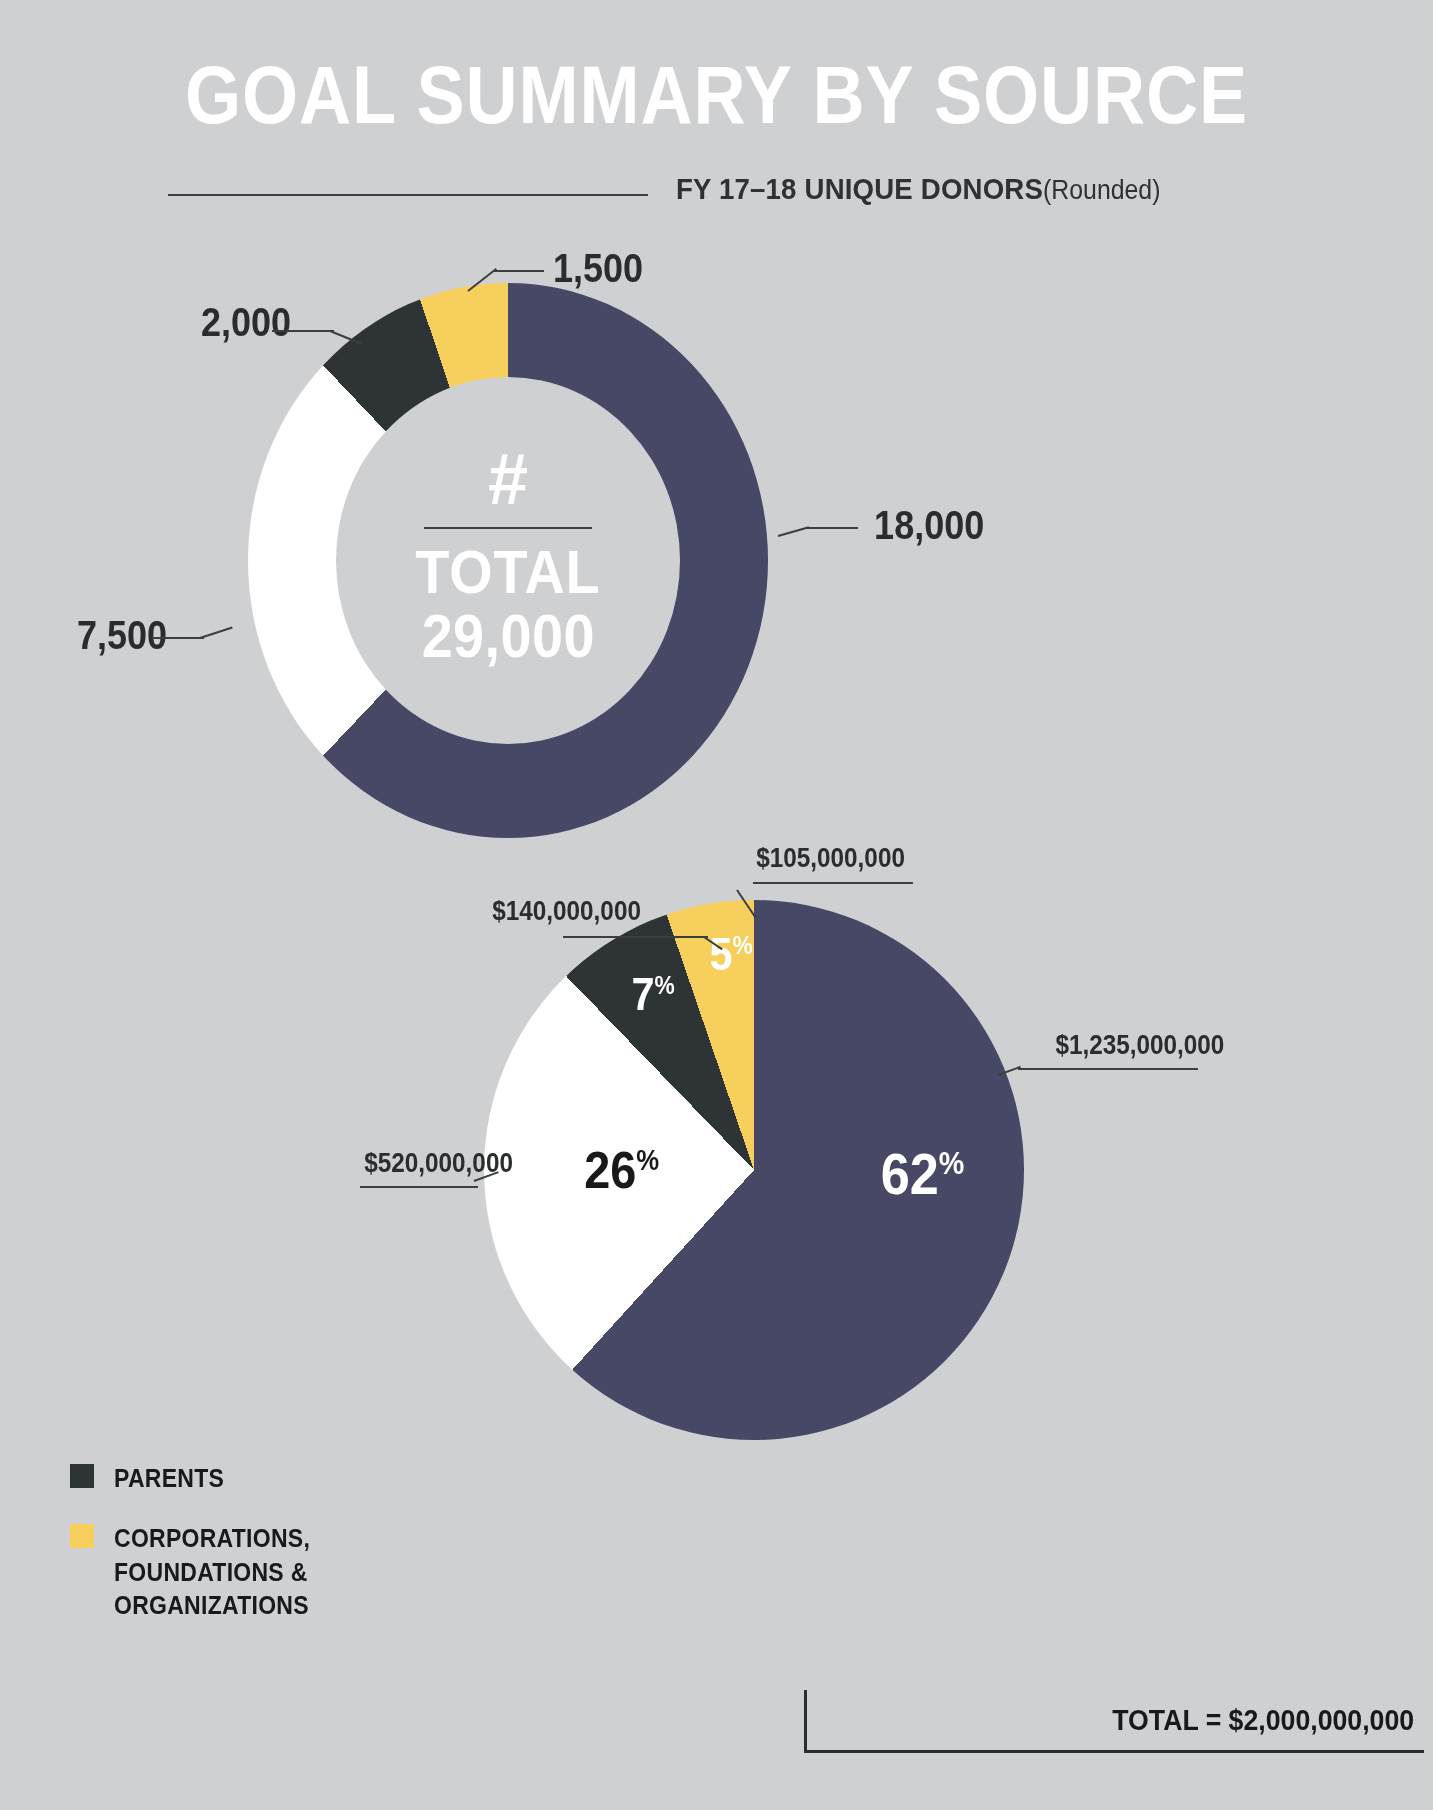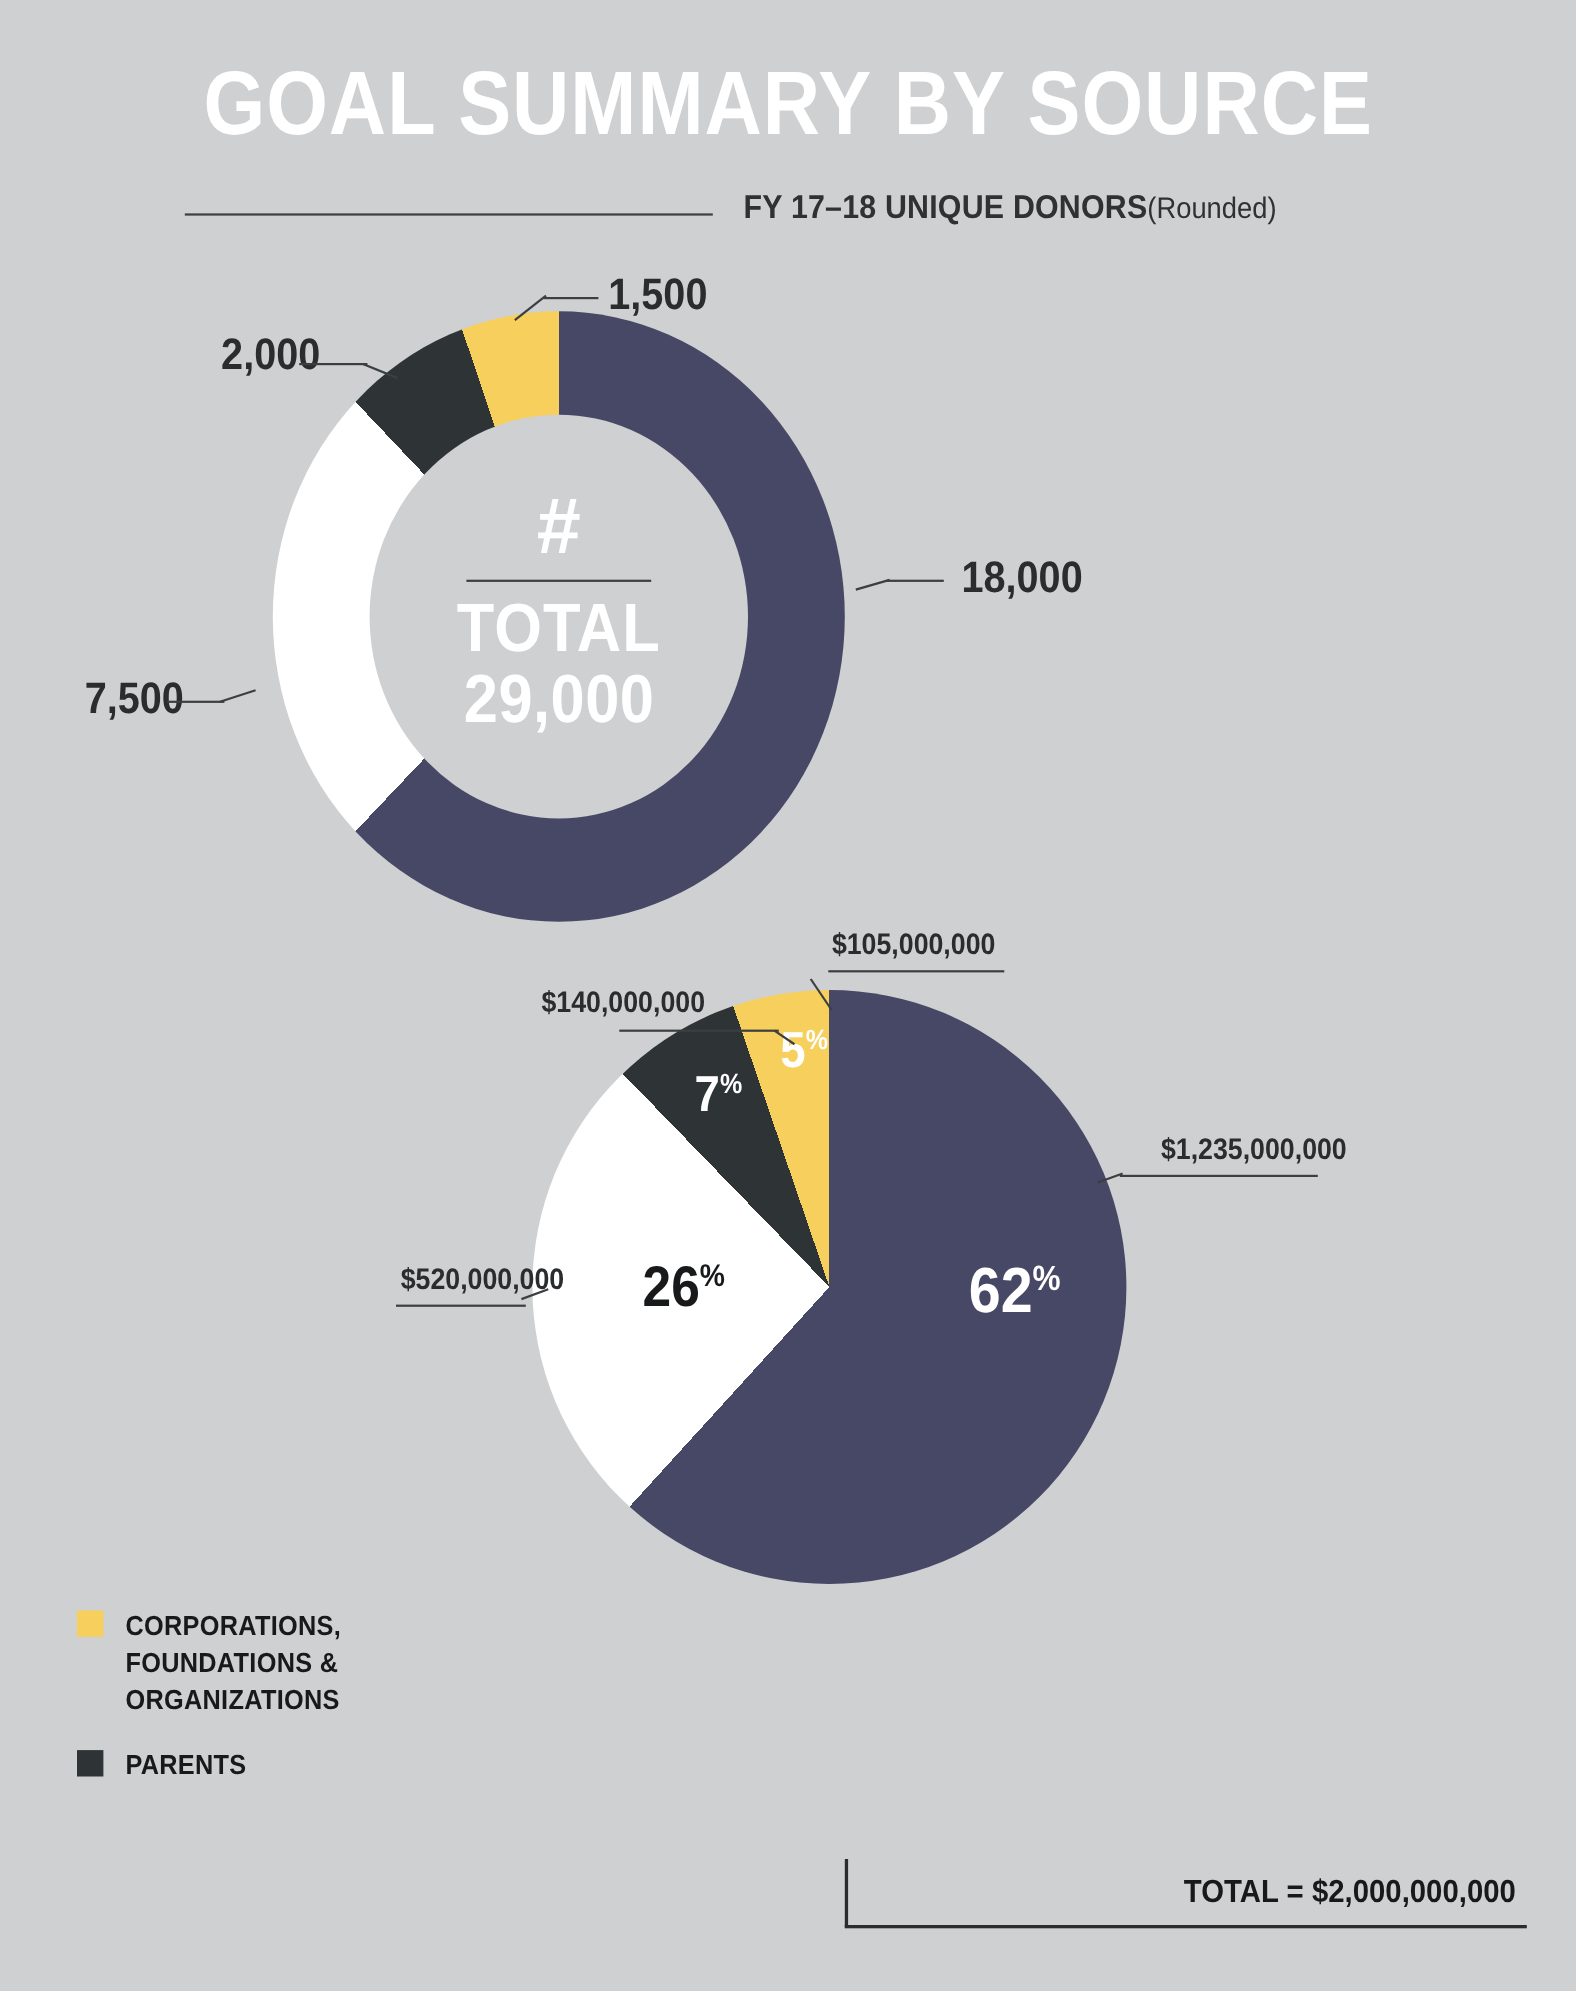--- a/index.html
+++ b/index.html
@@ -197,21 +197,21 @@
     font-size: 25px;
     line-height: 1.35;
     letter-spacing: 0.3px;
     transform: scaleX(0.92);
     transform-origin: left top;
   }
 
   
   #bottom-total {
     position: absolute;
-    left: 768px;
+    left: 804px;
     top: 1690px;
     width: 620px;
     height: 70px;
   }
   #bt-vert {
     position: absolute;
     left: 0; top: 0;
     width: 3px; height: 62px;
     background: #2a2d2e;
   }
@@ -300,29 +300,29 @@
   <div class="callout" style="left:356px; top:1148px; font-size:27px;">$520,000,000</div>
   <div class="leader" style="left:360px; top:1186px; width:118px;"></div>
   <div class="leader-diag" style="left:474px; top:1180px; width:26px; transform:rotate(-20deg);"></div>
 
   <div class="callout" style="left:1046px; top:1030px; font-size:27px;">$1,235,000,000</div>
   <div class="leader" style="left:1018px; top:1068px; width:180px;"></div>
   <div class="leader-diag" style="left:998px; top:1074px; width:24px; transform:rotate(-20deg);"></div>
 
   <div id="legend">
     <div class="legend-row">
+      <div class="legend-swatch" style="background:#2e3335;"></div>
+      <div class="legend-label">PARENTS</div>
+    </div>
+    <div class="legend-row">
       <div class="legend-swatch" style="background:#f7cf5c;"></div>
       <div class="legend-label" style="white-space:pre-line;">CORPORATIONS,
 FOUNDATIONS &amp;
 ORGANIZATIONS</div>
     </div>
-    <div class="legend-row">
-      <div class="legend-swatch" style="background:#2e3335;"></div>
-      <div class="legend-label">PARENTS</div>
-    </div>
   </div>
 
   <div id="bottom-total">
     <div id="bt-vert"></div>
     <div id="bt-horiz"></div>
     <div id="bt-text">TOTAL = $2,000,000,000</div>
   </div>
 
 </div>
 

